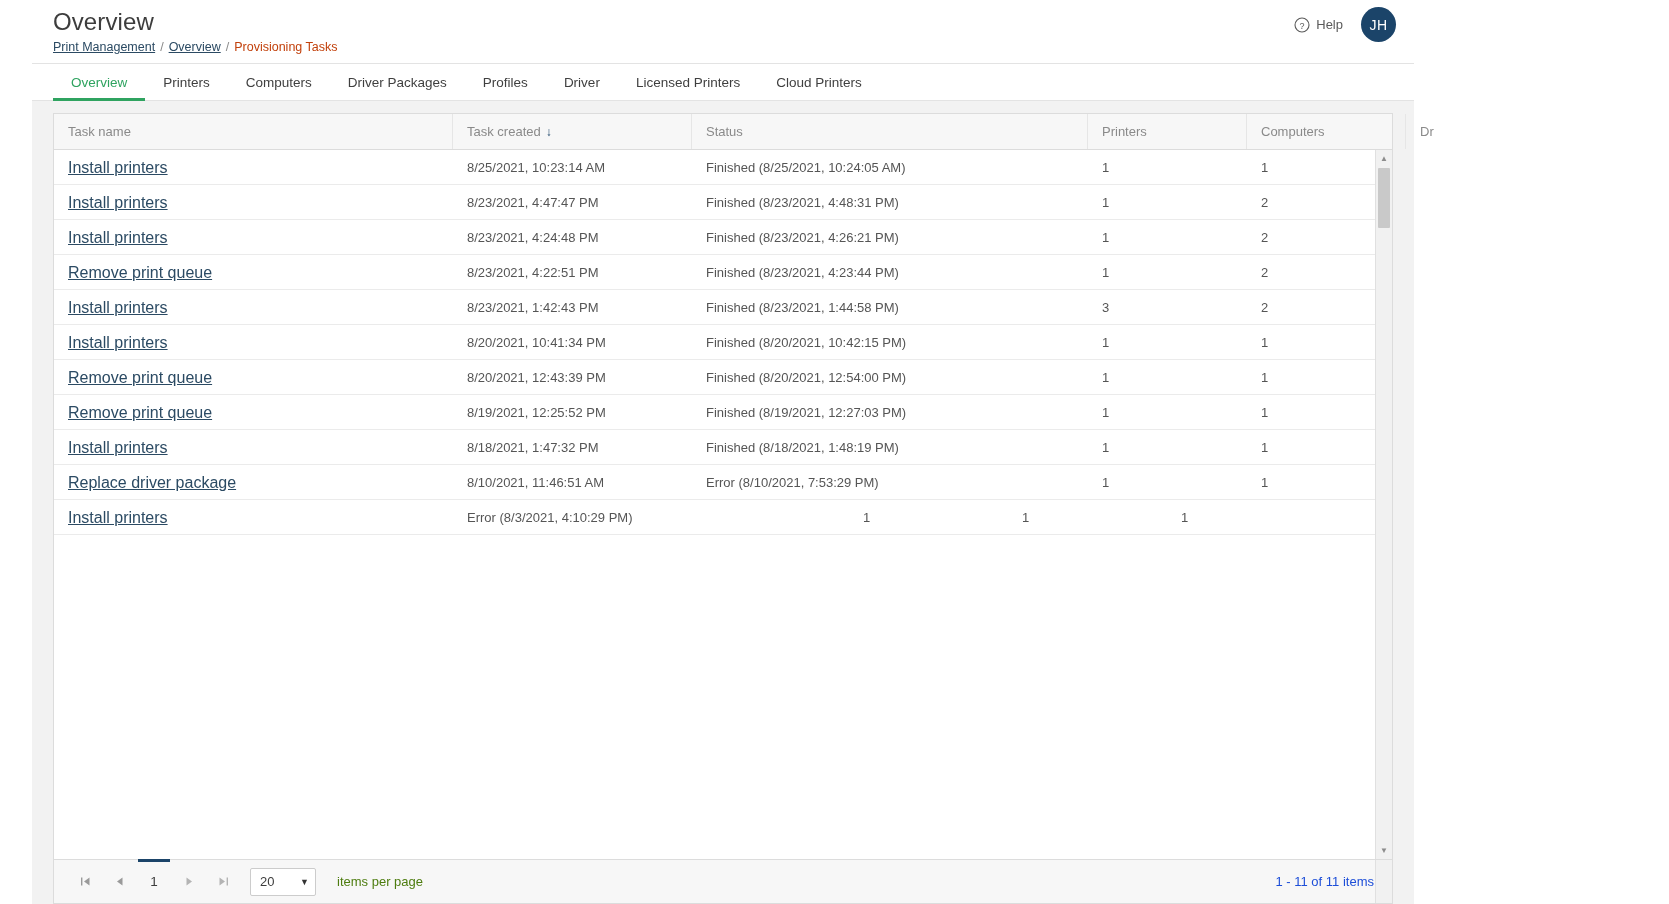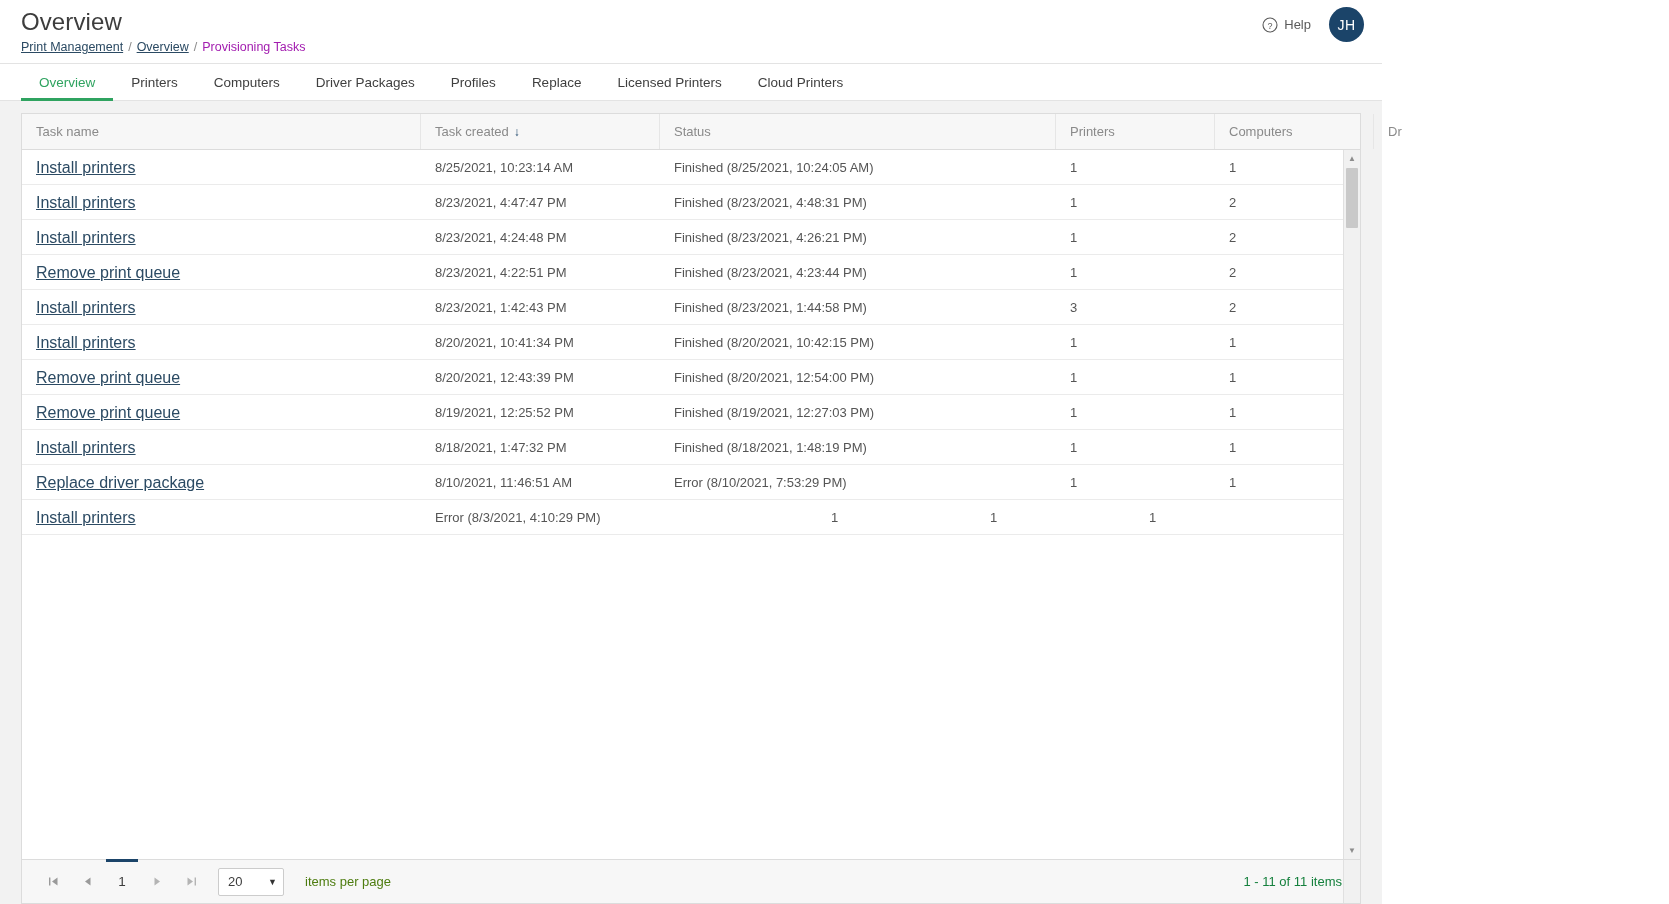--- a/index.html
+++ b/index.html
@@ -3,21 +3,21 @@
 <meta charset="utf-8">
 <style>
   * { box-sizing: border-box; }
   html, body {
     margin: 0; padding: 0;
     width: 1669px; height: 904px;
     background: #ffffff;
     font-family: "Liberation Sans", sans-serif;
     overflow: hidden;
   }
-  .app { width: 1382px; height: 904px; display: flex; flex-direction: column; background:#fff; position: relative; }
+  .app { width: 1382px; height: 904px; display: flex; flex-direction: column; background:#fff; position: relative; margin-left: 32px; }
 
   
   .header {
     position: relative;
     height: 64px;
     flex: 0 0 64px;
     border-bottom: 1px solid #e3e3e3;
     padding: 7px 0 0 21px;
   }
   .page-title {
@@ -35,21 +35,21 @@
     display: flex;
     align-items: center;
     gap: 5px;
   }
   .breadcrumb a {
     color: #2b4a63;
     text-decoration: underline;
     cursor: pointer;
   }
   .breadcrumb .sep { color: #8a8a8a; }
-  .breadcrumb .current { color: #a21caf; }
+  .breadcrumb .current { color: #c2410c; }
 
   .header-right {
     position: absolute;
     right: 18px;
     top: 7px;
     display: flex;
     align-items: center;
     gap: 18px;
   }
   .help-btn {
@@ -242,21 +242,21 @@
   .per-page-select .caret { font-size: 9px; color: #333; }
   .per-page-label {
     margin-left: 11px;
     font-size: 13px;
     color: #4d7c0f;
     padding-left: 10px;
   }
   .pager-right {
     margin-left: auto;
     font-size: 13px;
-    color: #15803d;
+    color: #1d4ed8;
     padding-right: 4px;
   }
   .pager-spacer-right {
     position: absolute;
     right: 0; top: 0; bottom: 0;
     width: 17px;
     border-left: 1px solid #e0e0e0;
     background: #f1f1f1;
   }
 </style>
@@ -299,21 +299,21 @@
       <div class="tab">
         <span>Computers</span>
       </div>
       <div class="tab">
         <span>Driver Packages</span>
       </div>
       <div class="tab">
         <span>Profiles</span>
       </div>
       <div class="tab">
-        <span>Replace</span>
+        <span>Driver</span>
       </div>
       <div class="tab">
         <span>Licensed Printers</span>
       </div>
       <div class="tab">
         <span>Cloud Printers</span>
       </div>
     </div>
 
   <div class="content">

